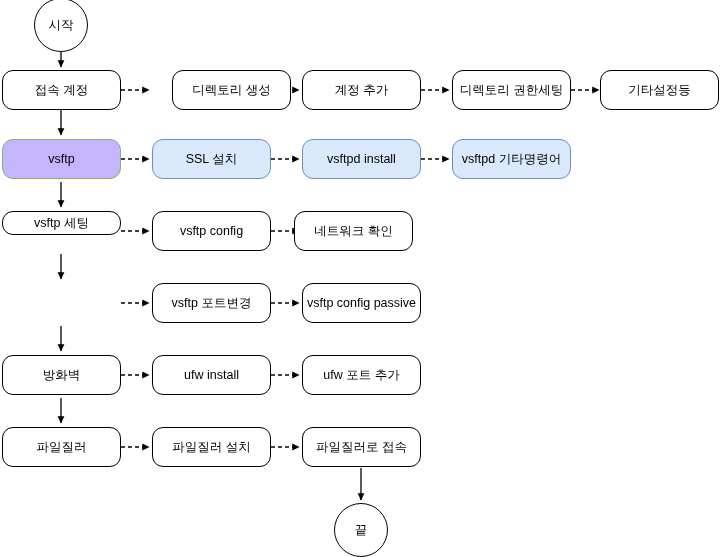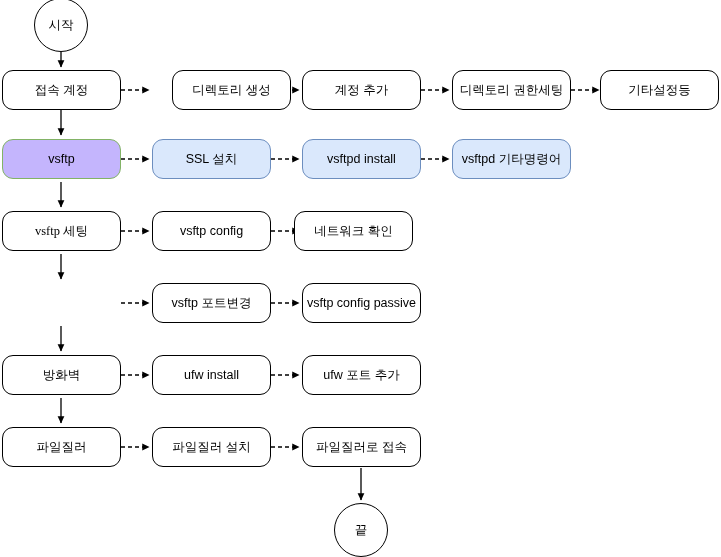--- a/index.html
+++ b/index.html
@@ -132,21 +132,21 @@
   <div class="node blue" style="left:152px; top:139px; width:119px; height:40px;">
     <span>SSL 설치</span>
   </div>
   <div class="node blue" style="left:302px; top:139px; width:119px; height:40px;">
     <span>vsftpd install</span>
   </div>
   <div class="node blue" style="left:452px; top:139px; width:119px; height:40px;">
     <span>vsftpd  기타명령어</span>
   </div>
 
-  <div class="node" style="left:2px; top:211px; width:119px; height:40px;font-family:Liberation Serif, serif;">
+  <div class="node" style="left:2px; top:211px; width:119px; height:24px;">
     <span>vsftp 세팅</span>
   </div>
   <div class="node" style="left:152px; top:211px; width:119px; height:40px;">
     <span>vsftp config</span>
   </div>
   <div class="node" style="left:294px; top:211px; width:119px; height:40px;">
     <span>네트워크 확인</span>
   </div>
 
   <div class="node" style="left:152px; top:283px; width:119px; height:40px;">

